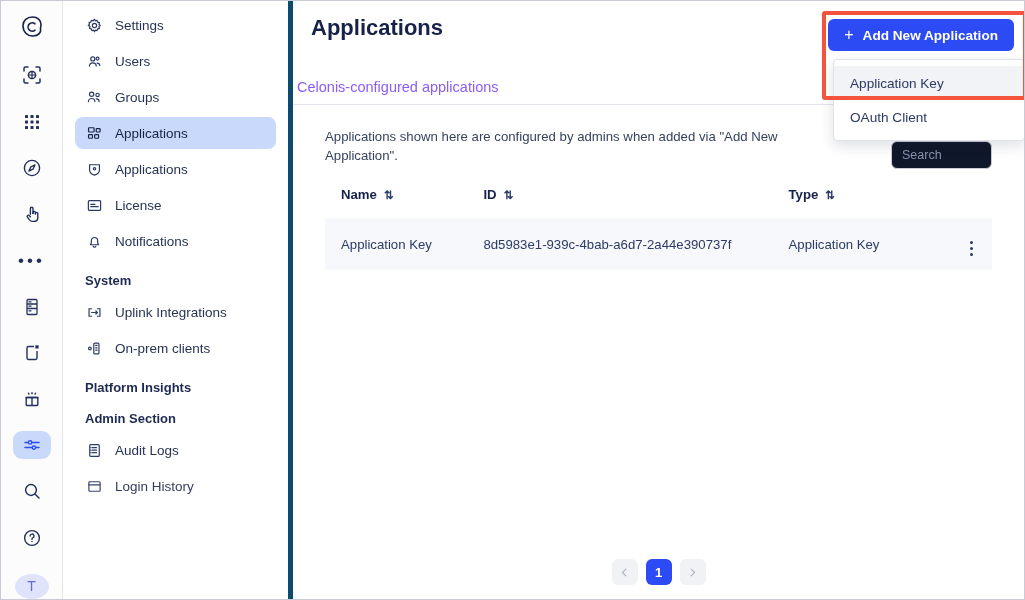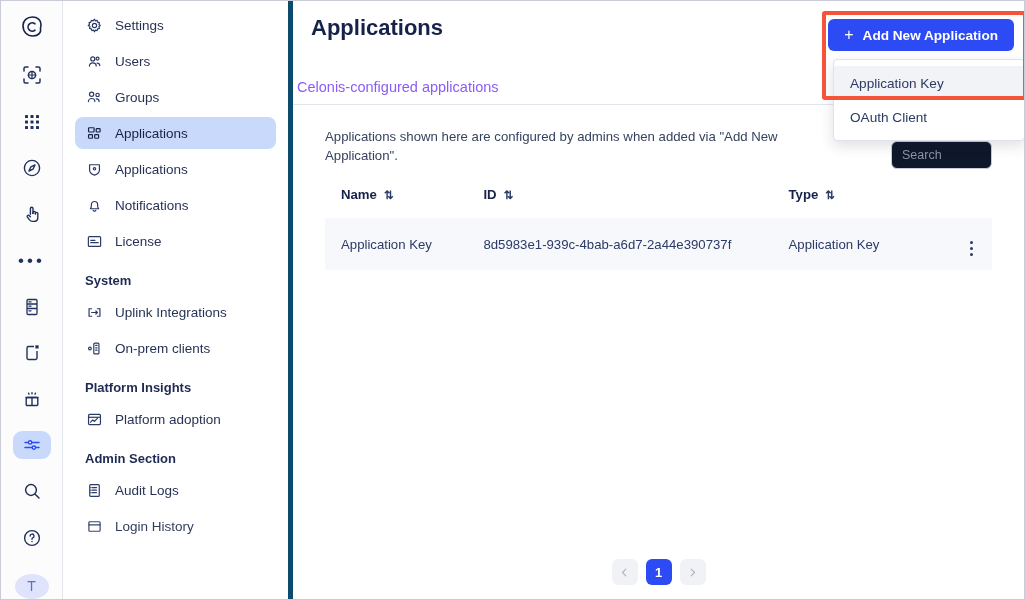--- a/index.html
+++ b/index.html
@@ -436,36 +436,36 @@
         <svg width="17" height="17" viewBox="0 0 20 20" fill="none" stroke="#2b3a66" stroke-width="1.4">
           <path d="M4.2 4.4h11.6v6.1c0 3.1-2.5 5-5.8 6.1-3.3-1.1-5.8-3-5.8-6.1V4.4z" stroke-linejoin="round"></path>
           <circle cx="10" cy="9.2" r="1.4"></circle>
         </svg>
       </span>
       <span>Applications</span>
     </div>
 
     <div class="nav-item">
       <span class="nav-icon">
+        <svg width="17" height="17" viewBox="0 0 20 20" fill="none" stroke="#2b3a66" stroke-width="1.4">
+          <rect x="2.8" y="4.2" width="14.4" height="11.6" rx="1.2"></rect>
+          <path d="M5.6 8.6h5M5.6 11.4h8.8" stroke-linecap="round"></path>
+        </svg>
+      </span>
+      <span>License</span>
+    </div>
+
+    <div class="nav-item">
+      <span class="nav-icon">
         <svg width="17" height="17" viewBox="0 0 20 20" fill="none" stroke="#2b3a66" stroke-width="1.4" stroke-linejoin="round">
           <path d="M5.2 13.8c.9-.9 1.1-2 1.1-3.4V9a3.7 3.7 0 0 1 7.4 0v1.4c0 1.4.2 2.5 1.1 3.4H5.2z"></path>
           <path d="M8.4 15.6a1.7 1.7 0 0 0 3.2 0" stroke-linecap="round"></path>
         </svg>
       </span>
       <span>Notifications</span>
-    </div>
-
-    <div class="nav-item">
-      <span class="nav-icon">
-        <svg width="17" height="17" viewBox="0 0 20 20" fill="none" stroke="#2b3a66" stroke-width="1.4">
-          <rect x="2.8" y="4.2" width="14.4" height="11.6" rx="1.2"></rect>
-          <path d="M5.6 8.6h5M5.6 11.4h8.8" stroke-linecap="round"></path>
-        </svg>
-      </span>
-      <span>License</span>
     </div>
 
     <div class="nav-group-title">System</div>
 
     <div class="nav-item">
       <span class="nav-icon">
         <svg width="17" height="17" viewBox="0 0 20 20" fill="none" stroke="#2b3a66" stroke-width="1.4">
           <path d="M6.6 5.6H3.6v8.8h3" stroke-linecap="round"></path>
           <path d="M13.4 5.6h3v8.8h-3" stroke-linecap="round"></path>
           <path d="M6.6 10h6.8M11.6 8.2l1.8 1.8-1.8 1.8" stroke-linecap="round" stroke-linejoin="round"></path>
@@ -480,30 +480,20 @@
           <circle cx="4.6" cy="10" r="1.6"></circle>
           <rect x="9.2" y="3.6" width="6" height="12.8" rx="1.1"></rect>
           <path d="M11.4 6.4h1.6M11.4 9.2h1.6M11.4 12h1.6" stroke-linecap="round"></path>
         </svg>
       </span>
       <span>On-prem clients</span>
     </div>
 
     <div class="nav-group-title">Platform Insights</div>
 
-    <div class="nav-item">
-      <span class="nav-icon">
-        <svg width="17" height="17" viewBox="0 0 20 20" fill="none" stroke="#2b3a66" stroke-width="1.4">
-          <rect x="3" y="4" width="14" height="12" rx="1.2"></rect>
-          <path d="M3 7.4h14"></path>
-          <path d="M5.4 13.2l2.6-2.8 2 1.9 3.4-3.6" stroke-linecap="round" stroke-linejoin="round"></path>
-        </svg>
-      </span>
-      <span>Platform adoption</span>
-    </div>
 
     <div class="nav-group-title">Admin Section</div>
 
     <div class="nav-item">
       <span class="nav-icon">
         <svg width="17" height="17" viewBox="0 0 20 20" fill="none" stroke="#2b3a66" stroke-width="1.4">
           <rect x="4.4" y="3" width="11.2" height="14" rx="1.1"></rect>
           <path d="M7.4 6.6h5M7.4 9.6h5M7.4 12.6h5" stroke-linecap="round"></path>
           <path d="M5.6 6.6h.3M5.6 9.6h.3M5.6 12.6h.3" stroke-linecap="round"></path>
         </svg>

